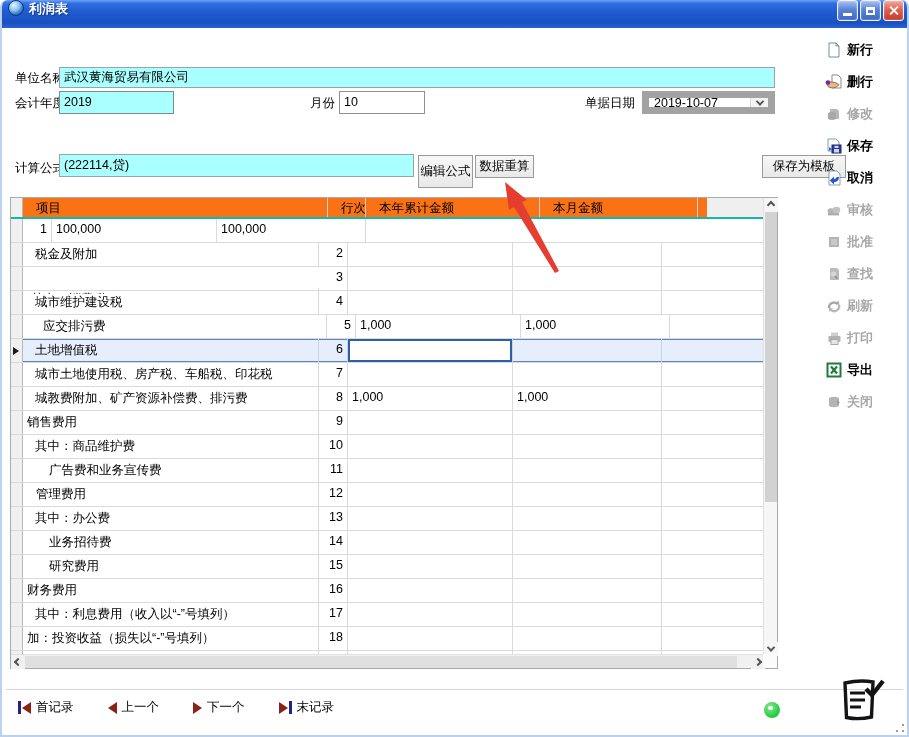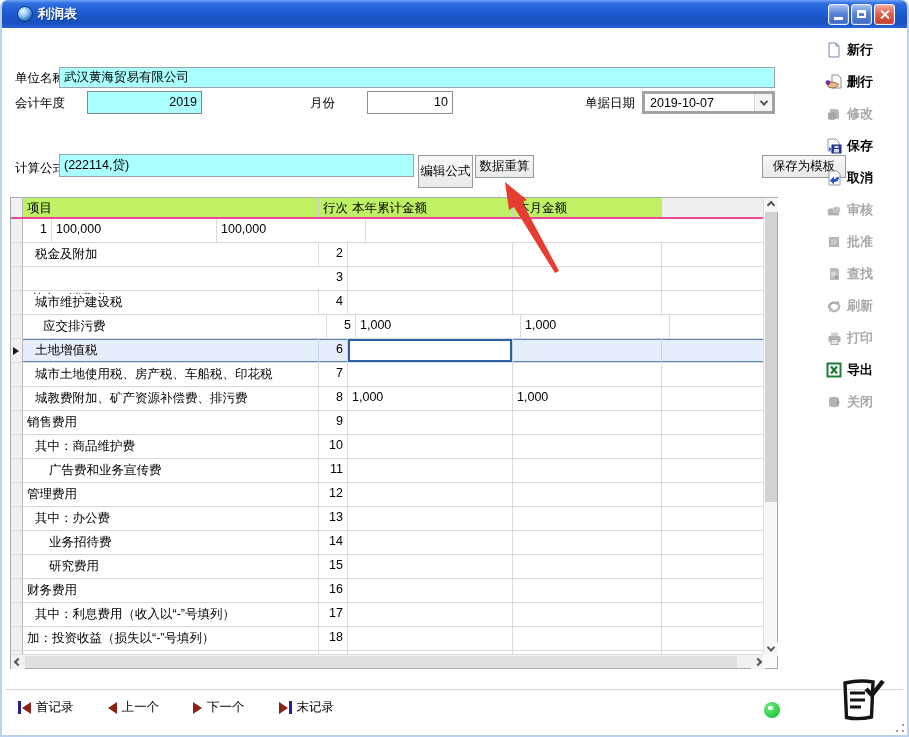--- a/index.html
+++ b/index.html
@@ -6,53 +6,53 @@
   *{box-sizing:border-box;}
   .window{
     position:relative;width:909px;height:737px;overflow:hidden;
     font-family:"Liberation Sans","DejaVu Sans",sans-serif;font-size:12.5px;color:#000;
     background:#fff;border:2px solid #bcd1ee;border-top:none;border-radius:7px 7px 0 0;
   }
   
   .titlebar{
     position:absolute;left:-2px;top:0;width:909px;height:28px;
     background:linear-gradient(180deg,#6ea2f5 0%,#2f6fe0 12%,#1f5ad0 45%,#1850bf 82%,#2a63d8 100%);
-    border-radius:7px 7px 0 0;display:flex;align-items:center;padding:0 14px;
+    border-radius:7px 7px 0 0;display:flex;padding:0 5px;
   }
   .app-icon{width:16px;height:16px;border-radius:50%;
     background:radial-gradient(circle at 35% 30%,#eaf6ff,#8cc0f0 40%,#2a6fc0 72%,#0c3c80);
     border:1px solid #0a3a78;margin:0 5px 0 3px;flex:0 0 auto;}
   .title-text{color:#fff;font-weight:bold;font-size:13px;text-shadow:1px 1px 1px #123a80;flex:1 1 auto;}
   .tb-btn{width:21px;height:21px;border-radius:3px;border:1px solid #eef3ff;margin-left:2px;
     display:flex;align-items:center;justify-content:center;
     background:linear-gradient(180deg,#a9c2f2,#5b82d6 45%,#4066c0);box-shadow:inset 0 0 2px #ffffff80;}
   .tb-btn.close{background:linear-gradient(180deg,#f2a89a,#e06250 45%,#c43a28);}
   .glyph-min{width:9px;height:3px;background:#fff;margin-top:8px;}
   .glyph-max{width:9px;height:8px;border:2px solid #fff;border-top-width:3px;}
   .glyph-x{position:relative;width:11px;height:11px;}
   .glyph-x::before,.glyph-x::after{content:"";position:absolute;left:5px;top:0;width:2px;height:11px;background:#fff;}
   .glyph-x::before{transform:rotate(45deg);} .glyph-x::after{transform:rotate(-45deg);}
   
   .flabel{position:absolute;height:20px;line-height:20px;}
   .field{position:absolute;border:1px solid #9aa3ad;padding:0 4px;line-height:19px;background:#fff;overflow:hidden;white-space:nowrap;}
   .cyan{background:#aaffff;}
-  .r{text-align:right;margin-left:28px;}
-  .combo{position:absolute;border:3px solid #a3a3a3;background:#fff;display:flex;align-items:center;}
+  .r{}
+  .combo{position:absolute;border:7px solid #a3a3a3;background:#fff;display:flex;align-items:center;}
   .combo-val{flex:1;padding:0 5px;line-height:20px;}
   .combo-btn{width:18px;height:100%;background:#f4f4f4;border-left:1px solid #d8d8d8;display:flex;align-items:center;justify-content:center;}
   .chev{width:6px;height:6px;border-right:2px solid #555;border-bottom:2px solid #555;}
   .chev.down{transform:rotate(45deg) translate(-1px,-1px);}
   .chev.up{transform:rotate(-135deg);}
   .chev.left{transform:rotate(135deg);}
   .chev.right{transform:rotate(-45deg);}
   .btn{position:absolute;background:linear-gradient(180deg,#f7f7f7,#e9e9e9);border:1px solid #9a9a9a;
     display:flex;align-items:center;justify-content:center;font-size:12.5px;}
   
   .table-area{position:absolute;left:8px;top:197px;width:768px;height:472px;border:1px solid #aaaaaa;background:#fff;}
-  .thead{display:flex;height:21px;border-bottom:2px solid #ec4899;background:#bef264;}
+  .thead{display:flex;height:21px;border-bottom:2px solid #14b8a6;background:#f97316;gap:9px;}
   .hc{padding:2px 4px;white-space:nowrap;overflow:hidden;border-right:1px solid #d0d0d0;}
   .marker{width:12px;flex:0 0 12px;background:#f0f0f0;border-right:1px solid #b8b8b8;position:relative;}
   .c-item{width:296px;flex:0 0 296px;}
   .c-line{width:29px;flex:0 0 29px;text-align:right;}
   .c-ytd{width:165px;flex:0 0 165px;}
   .c-month{width:149px;flex:0 0 149px;}
   .c-extra{width:101px;flex:1 1 auto;border-right:none;}
   .thead .c-extra{background:#efefef;}
   .tbody{position:relative;width:754px;height:435px;overflow:hidden;}
   .row{display:flex;height:24px;border-bottom:1px solid #dadada;background:#fff;}
@@ -227,21 +227,21 @@
         <div class="row">
       <div class="marker"></div>
       <div class="cell c-item" style="padding-left: 26px;">广告费和业务宣传费</div>
       <div class="cell c-line">11</div>
       <div class="cell c-ytd"></div>
       <div class="cell c-month"></div>
       <div class="cell c-extra"></div>
     </div>
         <div class="row">
       <div class="marker"></div>
-      <div class="cell c-item" style="padding-left: 4px;">管理费用</div>
+      <div class="cell c-item" style="padding-left: 13px;">管理费用</div>
       <div class="cell c-line">12</div>
       <div class="cell c-ytd"></div>
       <div class="cell c-month"></div>
       <div class="cell c-extra"></div>
     </div>
         <div class="row">
       <div class="marker"></div>
       <div class="cell c-item" style="padding-left: 12px;">其中：办公费</div>
       <div class="cell c-line">13</div>
       <div class="cell c-ytd"></div>

